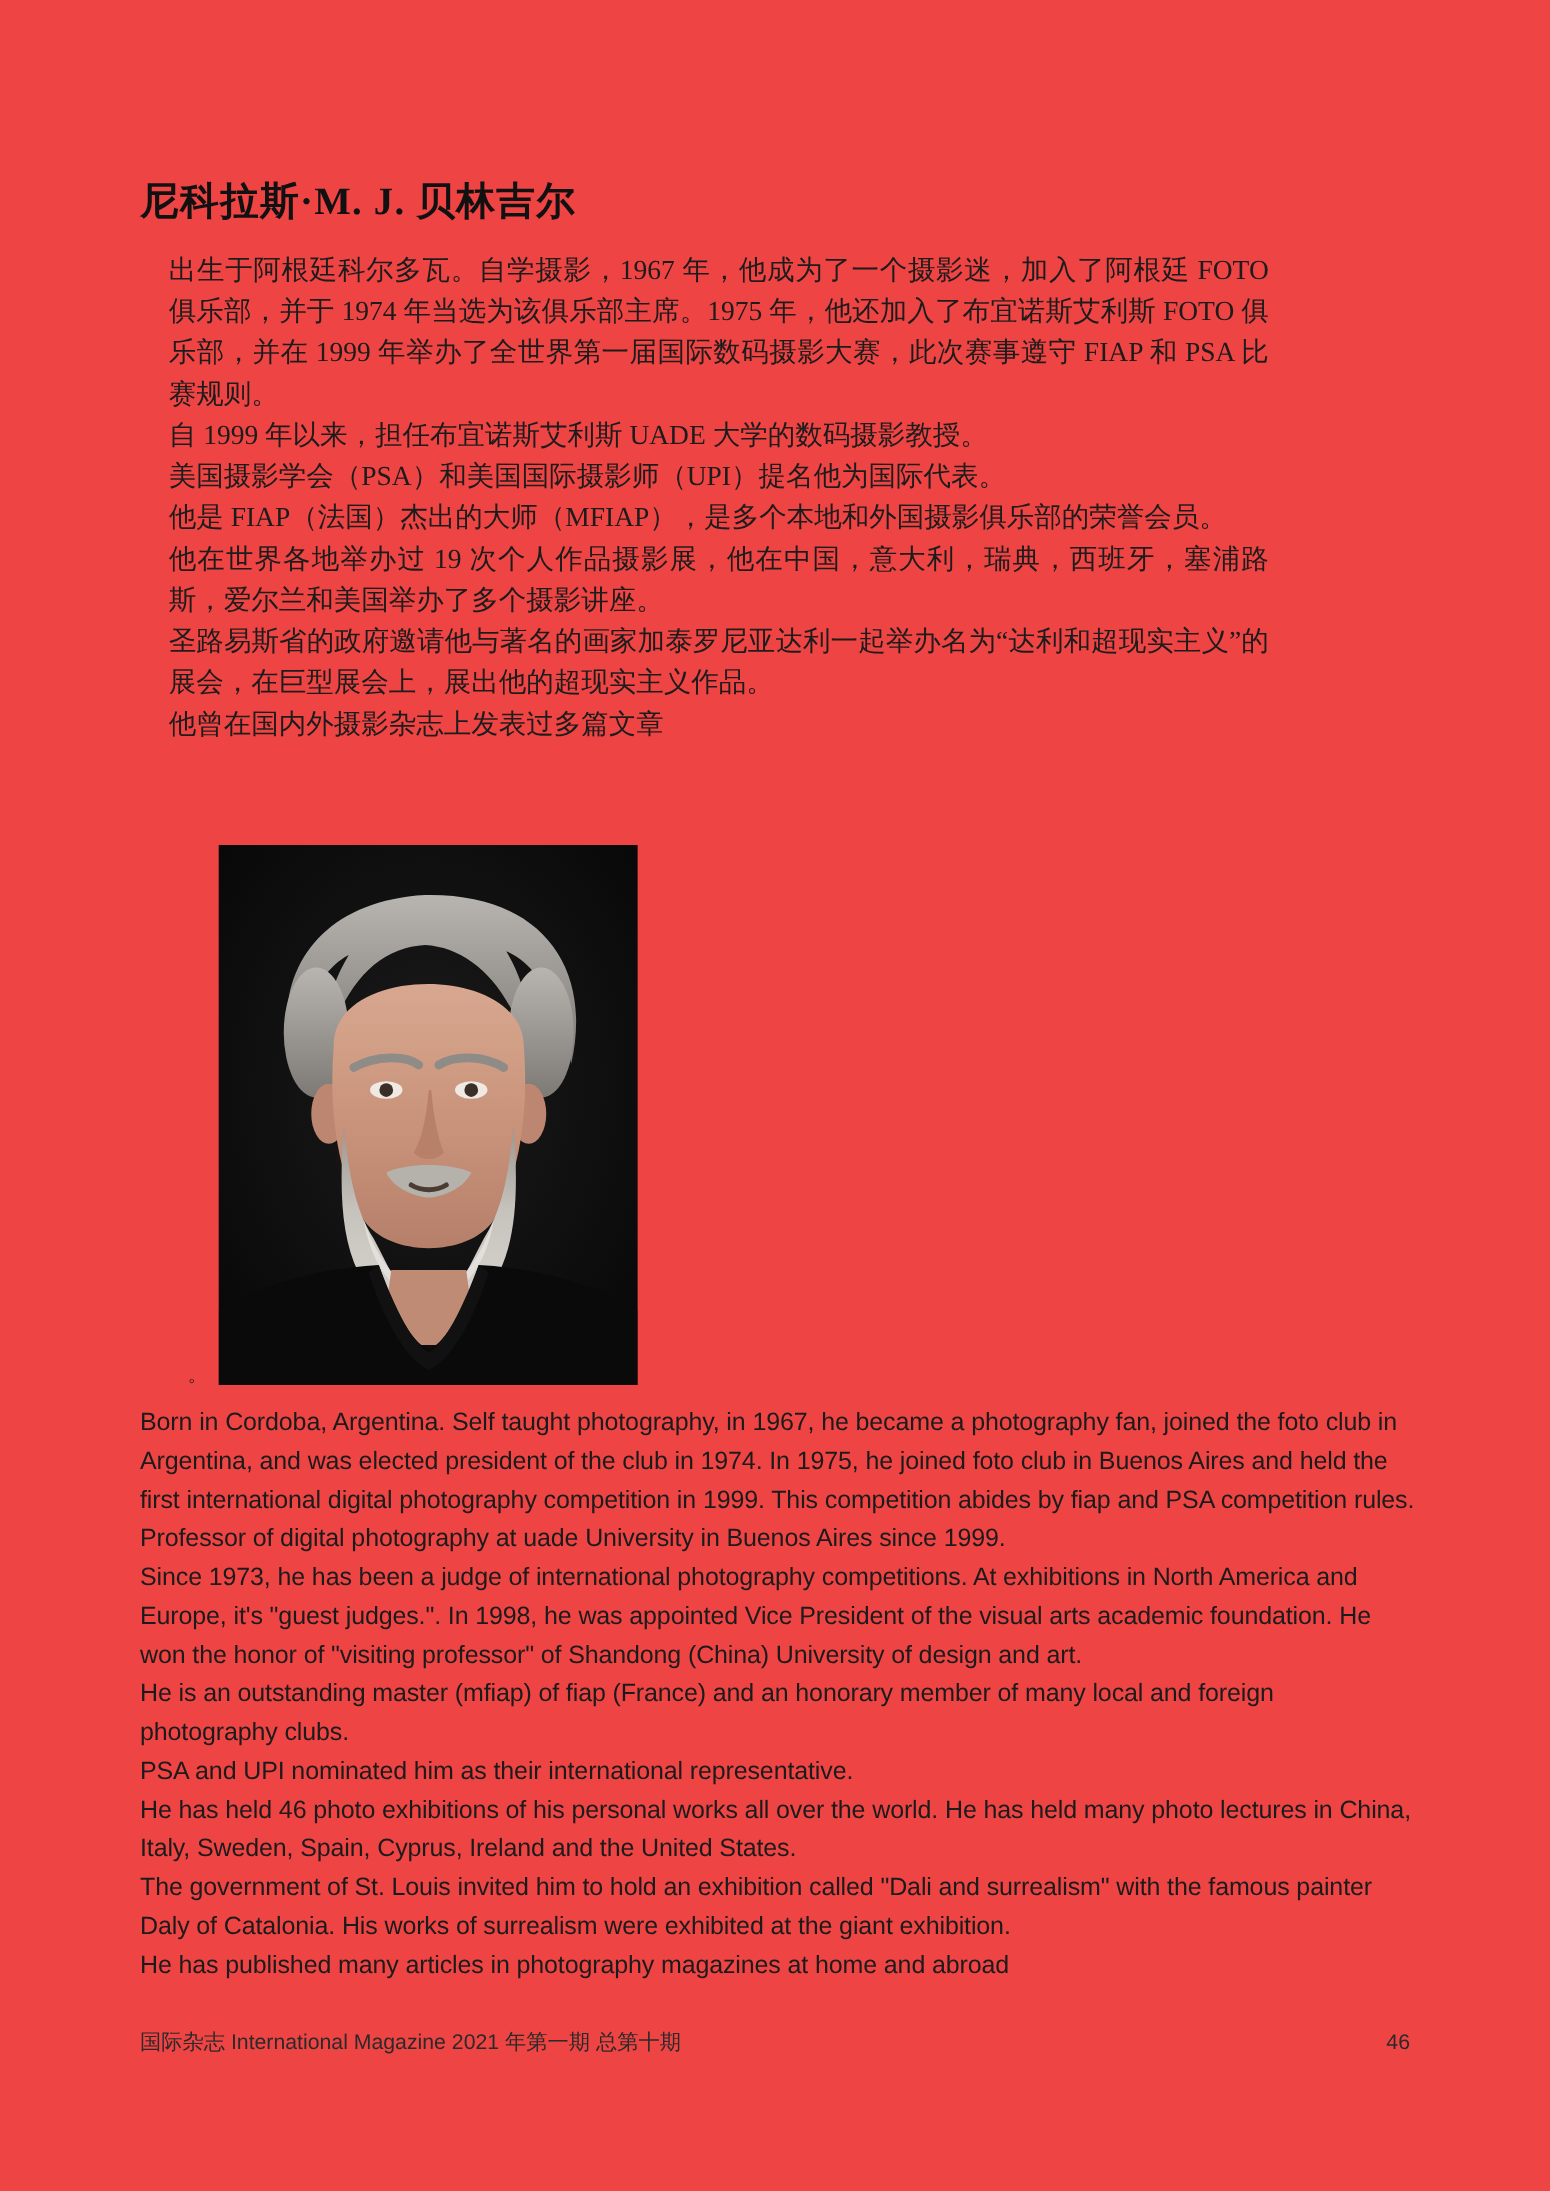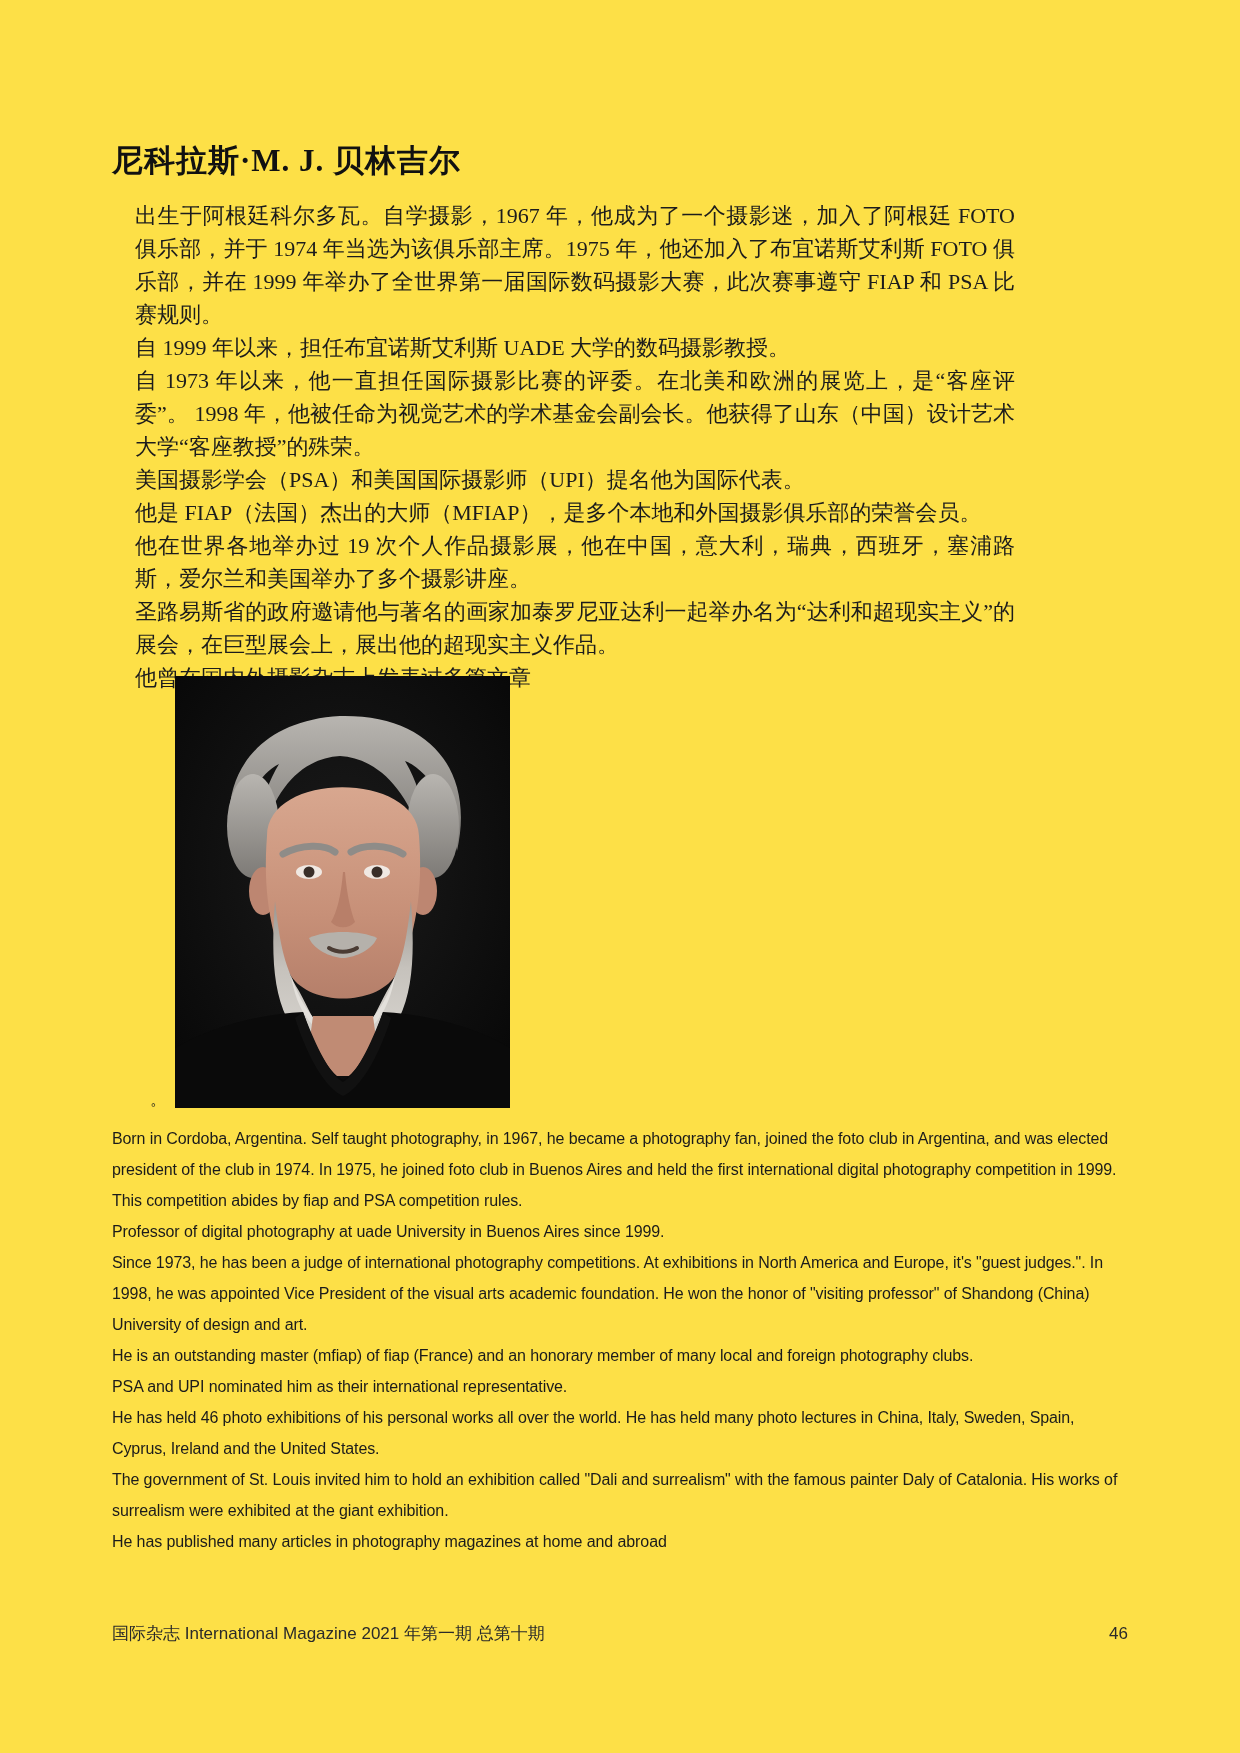--- a/index.html
+++ b/index.html
@@ -1,20 +1,20 @@
 <!DOCTYPE html>
 <html><head>
 <meta charset="utf-8">
 <style>
   html,body{margin:0;padding:0;background:#ffffff;}
   .page{
     position:relative;
     width:1240px;
     height:1753px;
-    background:#fde047;
+    background:#ef4444;
     overflow:hidden;
     color:#1c1c1c;
   }
   .title{
     position:absolute;
     left:112px;
     top:140px;
     margin:0;
     font-family:"Liberation Serif","DejaVu Serif",serif;
     font-size:31px;
@@ -51,21 +51,21 @@
     font-family:"Liberation Serif","DejaVu Serif",serif;
     font-size:16px;
     color:#1c1c1c;
   }
   .en-block{
     position:absolute;
     left:112px;
     top:1123px;
     width:1020px;
     font-family:"Liberation Sans","DejaVu Sans",sans-serif;
-    font-size:16px;
+    font-size:20px;
     line-height:31px;
     letter-spacing:-0.1px;
     color:#1b1b1b;
   }
   .en-block p{margin:0;}
   .footer{
     position:absolute;
     left:112px;
     top:1622px;
     width:1016px;
@@ -80,21 +80,20 @@
 </head>
 <body>
 
 <div class="page">
 
   <h1 class="title">尼科拉斯·M. J. 贝林吉尔</h1>
 
   <div class="cn-block">
     <p>出生于阿根廷科尔多瓦。自学摄影，1967 年，他成为了一个摄影迷，加入了阿根廷 FOTO 俱乐部，并于 1974 年当选为该俱乐部主席。1975 年，他还加入了布宜诺斯艾利斯 FOTO 俱乐部，并在 1999 年举办了全世界第一届国际数码摄影大赛，此次赛事遵守 FIAP 和 PSA 比赛规则。</p>
     <p>自 1999 年以来，担任布宜诺斯艾利斯 UADE 大学的数码摄影教授。</p>
-    <p>自 1973 年以来，他一直担任国际摄影比赛的评委。在北美和欧洲的展览上，是“客座评委”。  1998 年，他被任命为视觉艺术的学术基金会副会长。他获得了山东（中国）设计艺术大学“客座教授”的殊荣。</p>
     <p>美国摄影学会（PSA）和美国国际摄影师（UPI）提名他为国际代表。</p>
     <p>他是 FIAP（法国）杰出的大师（MFIAP），是多个本地和外国摄影俱乐部的荣誉会员。</p>
     <p>他在世界各地举办过 19 次个人作品摄影展，他在中国，意大利，瑞典，西班牙，塞浦路斯，爱尔兰和美国举办了多个摄影讲座。</p>
     <p>圣路易斯省的政府邀请他与著名的画家加泰罗尼亚达利一起举办名为“达利和超现实主义”的展会，在巨型展会上，展出他的超现实主义作品。</p>
     <p>他曾在国内外摄影杂志上发表过多篇文章</p>
   </div>
 
   <div class="photo-wrap">
     <svg width="335" height="432" viewBox="0 0 335 432" xmlns="http://www.w3.org/2000/svg">
       <defs>

